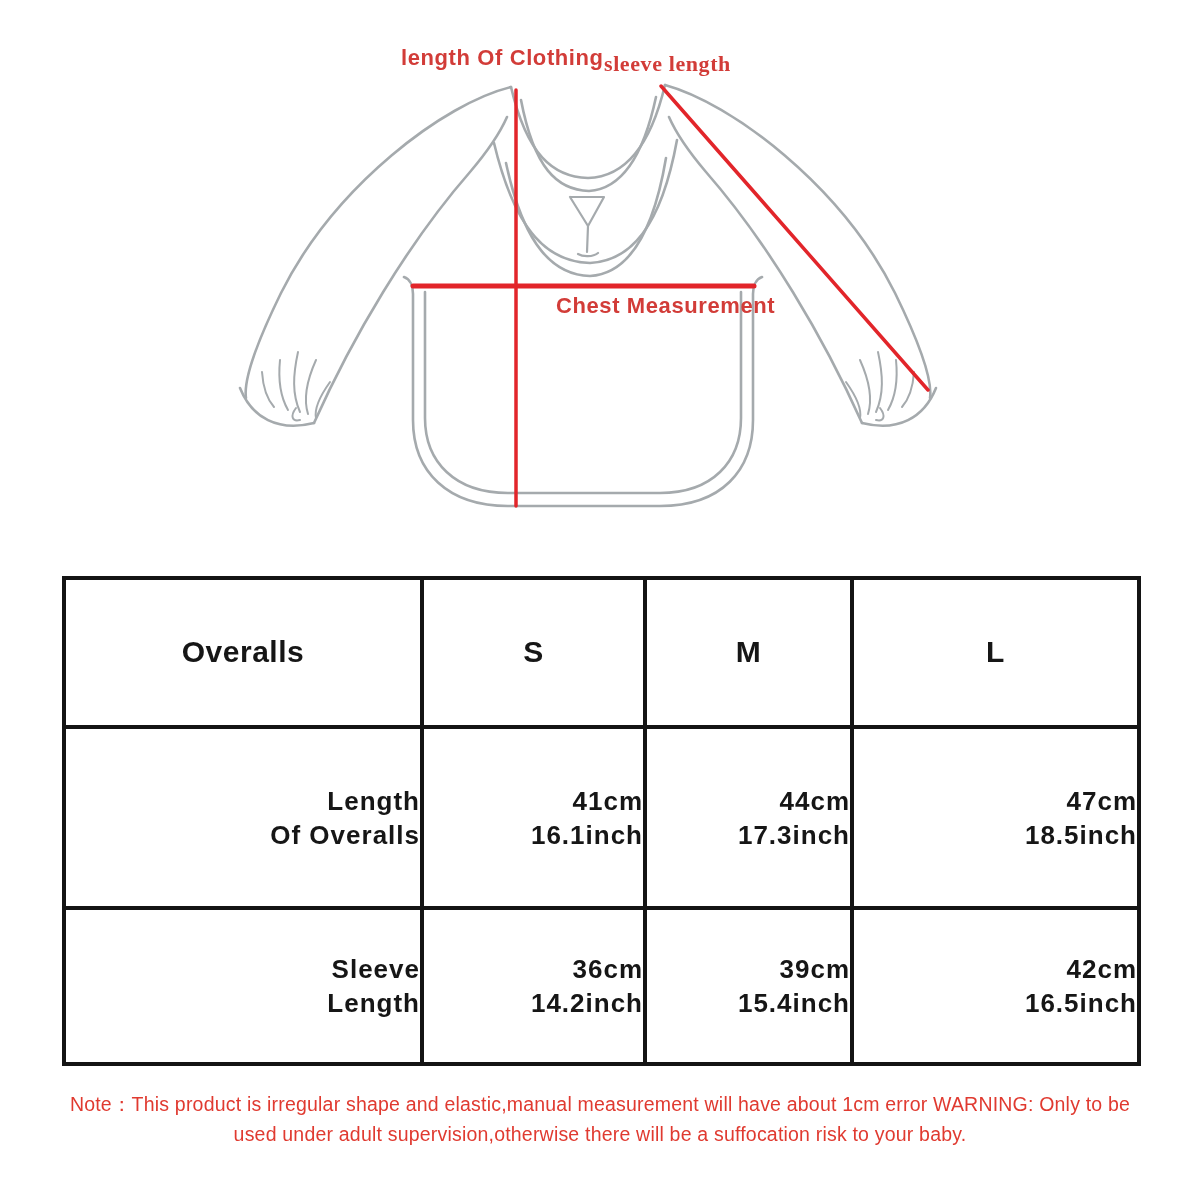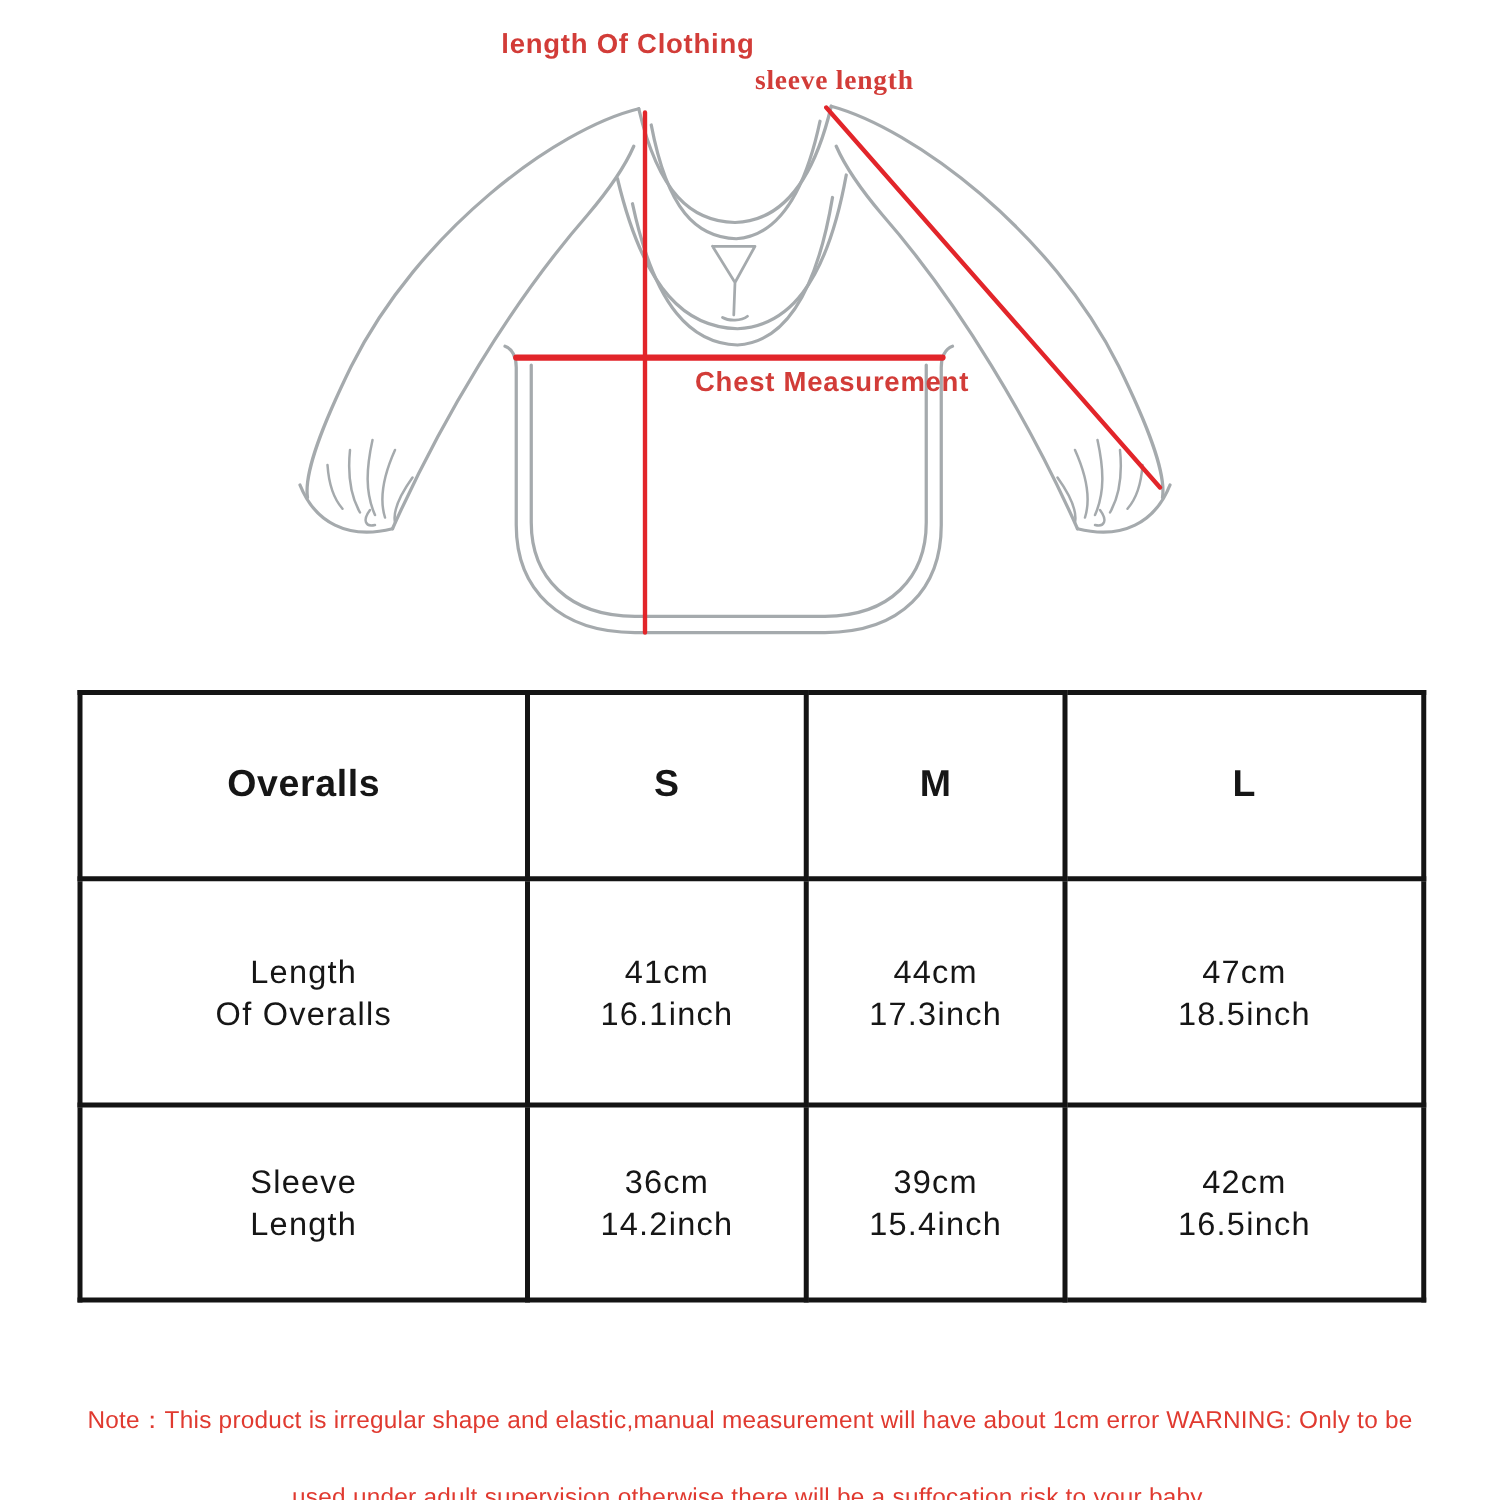--- a/index.html
+++ b/index.html
@@ -4,40 +4,40 @@
 <style>
   * { margin:0; padding:0; box-sizing:border-box; }
   html,body { width:1200px; height:1200px; background:#ffffff; overflow:hidden;
               font-family:"Liberation Sans", sans-serif; }
   .stage { position:relative; width:1200px; height:1200px; background:#fff; }
 
   
   .art { position:absolute; left:0; top:0; width:1200px; height:560px; }
   .diagram-label { position:absolute; color:#d23c38; font-size:22px; font-weight:600;
                    letter-spacing:0.6px; white-space:nowrap; }
-  .lbl-length { left:401px; top:22px; }
+  .lbl-length { left:401px; top:45px; }
   .lbl-sleeve { left:604px; top:51px;font-family:Liberation Serif, serif; }
   .lbl-chest  { left:556px; top:293px; }
 
   
-  .size-table { position:absolute; left:62px; top:552px; border-collapse:collapse;
+  .size-table { position:absolute; left:62px; top:576px; border-collapse:collapse;
                 table-layout:fixed; width:1075px; height:490px; }
   .size-table th, .size-table td { border:4px solid #141414; text-align:center;
                 vertical-align:middle; color:#161616; background:#fff; }
   .size-table th { font-size:30px; font-weight:700; letter-spacing:0.5px; }
-  .size-table td { font-size:26px; font-weight:400; letter-spacing:1px; line-height:34px; }
+  .size-table td { font-size:26px; font-weight:700; letter-spacing:1px; line-height:34px;text-align:right; }
   .col-label { width:358px; } .col-s { width:223px; } .col-m { width:207px; } .col-l { width:287px; }
   .row-head { height:109px; } .row-1 { height:133px; } .row-2 { height:134px; } .row-3 { height:114px; }
   .cell-line { display:block; }
 
   
   .note { position:absolute; left:58px; top:1089px; width:1084px; text-align:center;
           color:#e03a30; font-size:19.5px; line-height:30px; font-weight:500;
           letter-spacing:0.2px; }
-  .note-line { display:block;margin-top:32px; }
+  .note-line { display:block; }
 </style>
 </head>
 <body>
 
 <div class="stage">
 
   <svg class="art" viewBox="0 0 1200 560" fill="none" stroke-linecap="round" stroke-linejoin="round">
     <g stroke="#a5aaad" stroke-width="2.6">
 
       <path d="M 511 87 C 527 155, 553 177, 588 178 C 624 177, 650 148, 665 85"></path>

